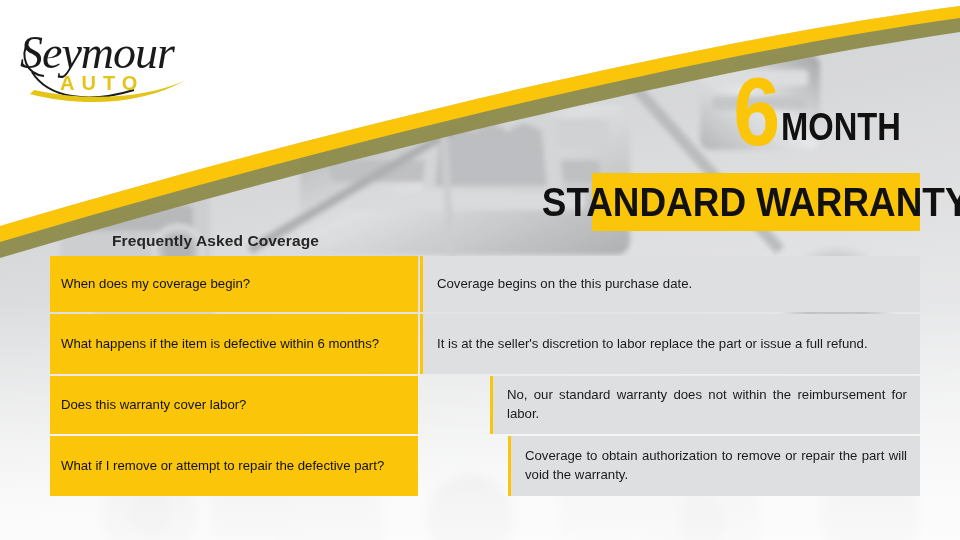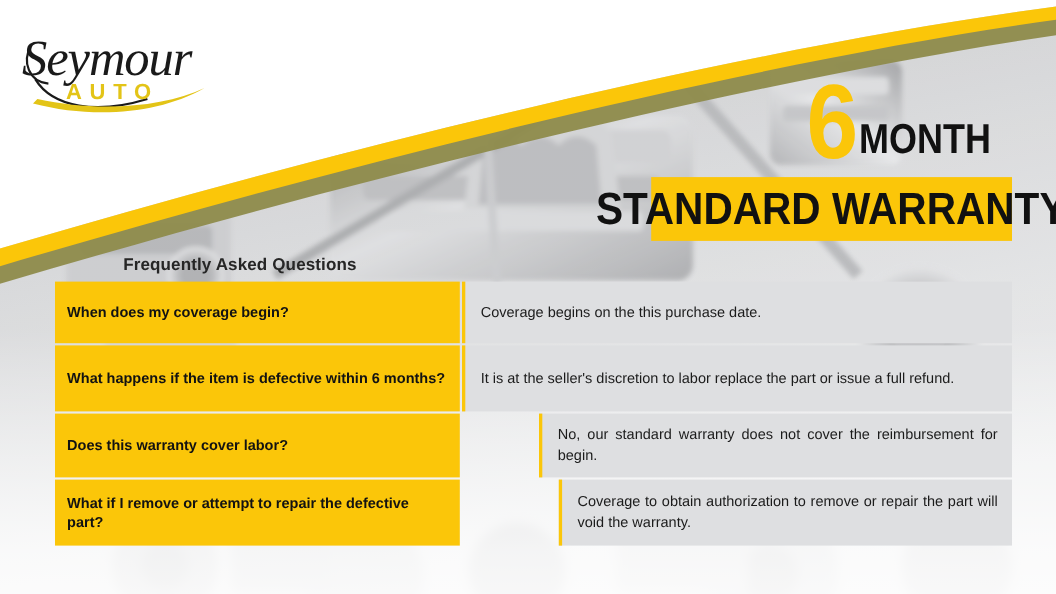--- a/index.html
+++ b/index.html
@@ -71,21 +71,21 @@
     font-weight:bold;
     font-size:38px;
     line-height:1;
     color:#111111;
     letter-spacing:0px;
     transform:scaleX(0.86);
     transform-origin:left bottom;
     margin-bottom:8px;
   }
   .warranty-band{
-    margin-top:7px;
+    margin-top:19px;
     background:#FBC609;
     height:58px;
     display:flex;align-items:center;justify-content:center;
   }
   .warranty-band span{
     font-family:"Liberation Sans Narrow","Liberation Sans", sans-serif;
     font-weight:bold;
     font-size:41px;
     color:#111111;
     letter-spacing:0px;
@@ -110,21 +110,21 @@
   }
   .faq-row:last-child{margin-bottom:0;gap:44px;}
   .q-cell{
     width:368px;flex:0 0 368px;
     background:#FBC609;
     box-sizing:border-box;
     padding:9px 11px 9px 11px;
     display:flex;align-items:center;
   }
   .q-cell span{
-    font-size:13.2px;font-weight:bold;color:#121212;
+    font-size:13.2px;font-weight:normal;color:#121212;
     line-height:1.32;
   }
   .gap{width:2px;flex:0 0 2px;background:transparent;}
   .a-cell{
     flex:1 1 auto;
     background:#DEDFE1;
     box-sizing:border-box;
     padding:9px 13px 9px 14px;
     display:flex;align-items:center;
     border-left:3px solid #FBC609;
@@ -247,21 +247,21 @@
   <div class="warranty">
     <div class="warranty-top">
       <div class="num-6">6</div>
       <div class="month">MONTH</div>
     </div>
     <div class="warranty-band">
       <span>STANDARD WARRANTY</span>
     </div>
   </div>
 
-  <div class="faq-title">Frequently Asked Questions</div>
+  <div class="faq-title">Frequently Asked Coverage</div>
 
   <div class="faq-table">
 
     <div class="faq-row row-h1">
       <div class="q-cell">
         <span>When does my coverage begin?</span>
       </div>
       <div class="gap"></div>
       <div class="a-cell">
         <span>Coverage begins on the this purchase date.</span>
@@ -277,21 +277,21 @@
         <span>It is at the seller's discretion to labor replace the part or issue a full refund.</span>
       </div>
     </div>
 
     <div class="faq-row row-h3">
       <div class="q-cell">
         <span>Does this warranty cover labor?</span>
       </div>
       <div class="gap"></div>
       <div class="a-cell">
-        <span>No, our standard warranty does not cover the reimbursement for begin.</span>
+        <span>No, our standard warranty does not within the reimbursement for labor.</span>
       </div>
     </div>
 
     <div class="faq-row row-h4">
       <div class="q-cell">
         <span>What if I remove or attempt to repair the defective part?</span>
       </div>
       <div class="gap"></div>
       <div class="a-cell">
         <span>Coverage to obtain authorization to remove or repair the part will void the warranty.</span>

